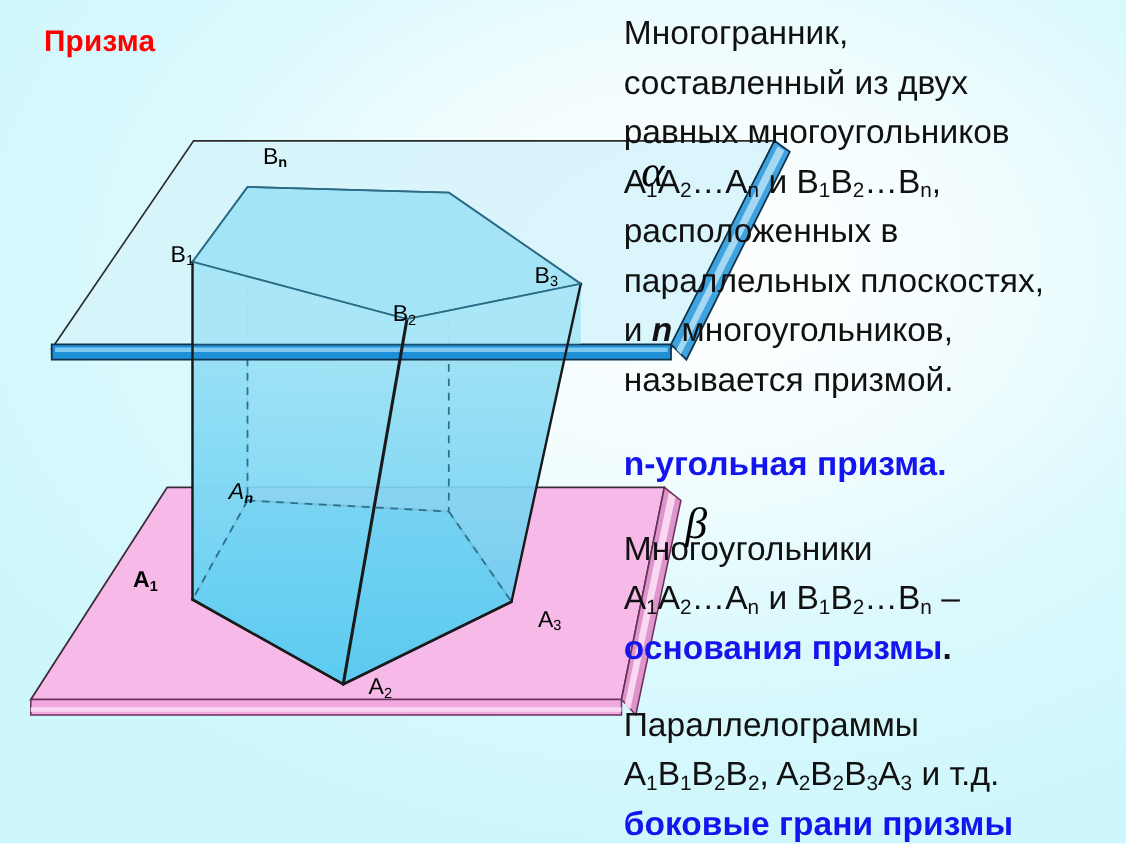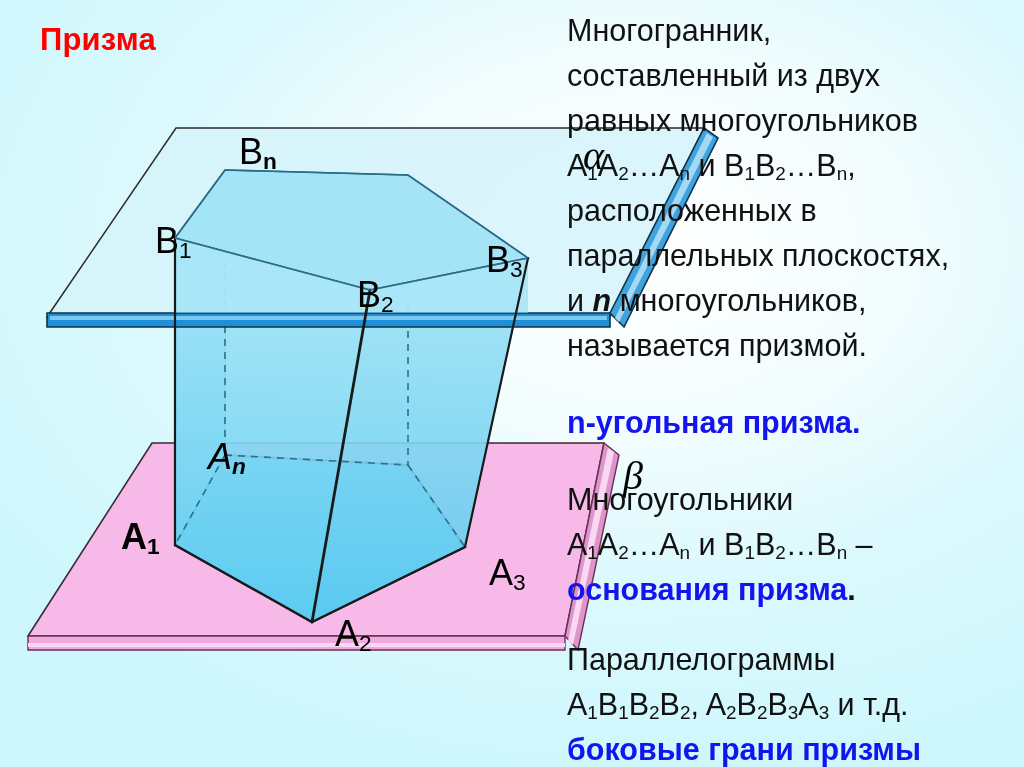--- a/index.html
+++ b/index.html
@@ -19,21 +19,21 @@
     position: absolute;
     left: 0;
     top: 0;
     width: 1024px;
     height: 767px;
   }
   .slide-title {
     position: absolute;
     left: 40px;
     top: 22px;
-    font-size: 31px;
+    font-size: 27px;
     font-weight: bold;
     color: #ff0000;
     letter-spacing: 0.2px;
     white-space: nowrap;
   }
   .text-col {
     position: absolute;
     left: 567px;
     top: 8px;
     width: 460px;
@@ -55,21 +55,21 @@
   .para sub {
     font-size: 0.62em;
     vertical-align: -0.22em;
     line-height: 0;
   }
   .gap-md { height: 32px; }
   .gap-lg { height: 25px; }
   .dark-dot { color: #111111; font-weight: bold; }
   .vlabel {
     position: absolute;
-    font-size: 36px;
+    font-size: 21px;
     color: #000000;
     white-space: nowrap;
   }
   .vlabel sub {
     font-size: 0.63em;
     vertical-align: -0.24em;
     line-height: 0;
   }
   .vlabel sub.bold-n { font-weight: bold; }
   .plane-letter {
@@ -206,21 +206,21 @@
     <div class="para">называется призмой.</div>
 
     <div class="gap-md"></div>
 
     <div class="para blue">n-угольная призма.</div>
 
     <div class="gap-md"></div>
 
     <div class="para">Многоугольники</div>
     <div class="para"><span>A</span><sub>1</sub><span>A</span><sub>2</sub><span>…A</span><sub>n</sub><span>  и  B</span><sub>1</sub><span>B</span><sub>2</sub><span>…B</span><sub>n</sub><span>  –</span></div>
-    <div class="para blue"><span>основания призма</span><span class="dark-dot">.</span></div>
+    <div class="para blue"><span>основания призмы</span><span class="dark-dot">.</span></div>
 
     <div class="gap-lg"></div>
 
     <div class="para">Параллелограммы</div>
     <div class="para"><span>A</span><sub>1</sub><span>B</span><sub>1</sub><span>B</span><sub>2</sub><span>B</span><sub>2</sub><span>,  A</span><sub>2</sub><span>B</span><sub>2</sub><span>B</span><sub>3</sub><span>A</span><sub>3</sub><span> и т.д.</span></div>
     <div class="para blue">боковые грани призмы</div>
   </div>
 
 </div>
 

